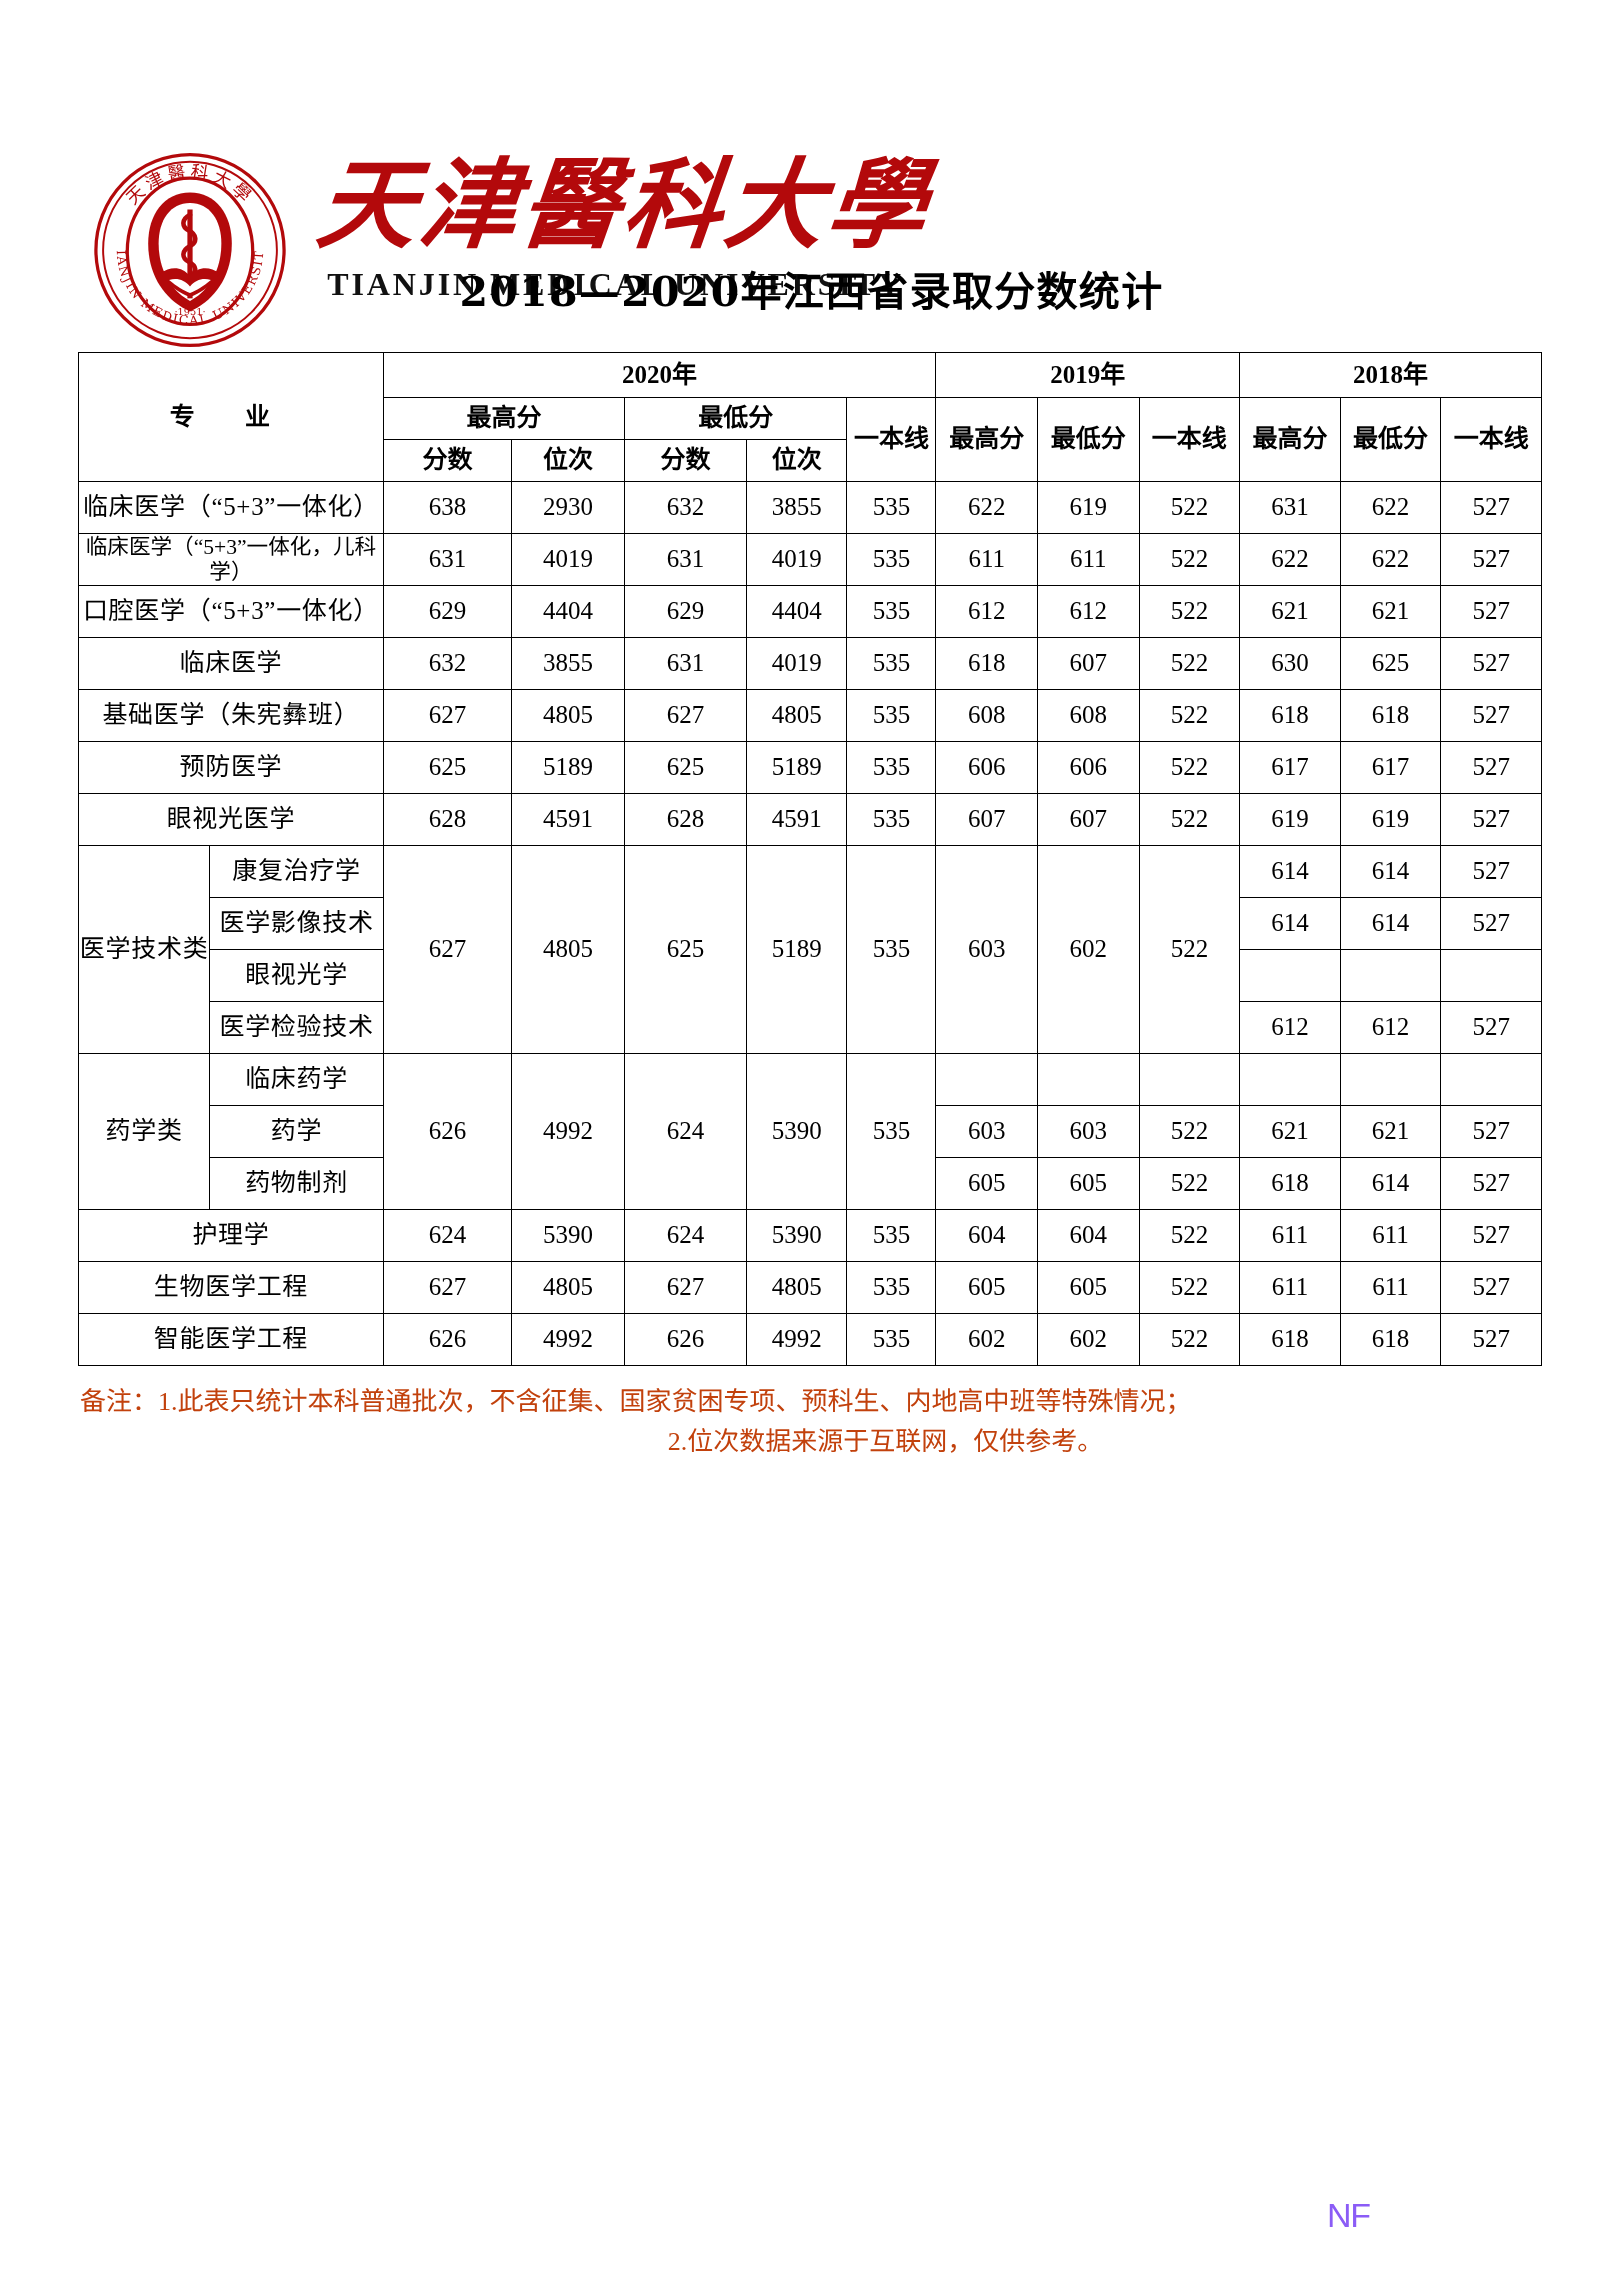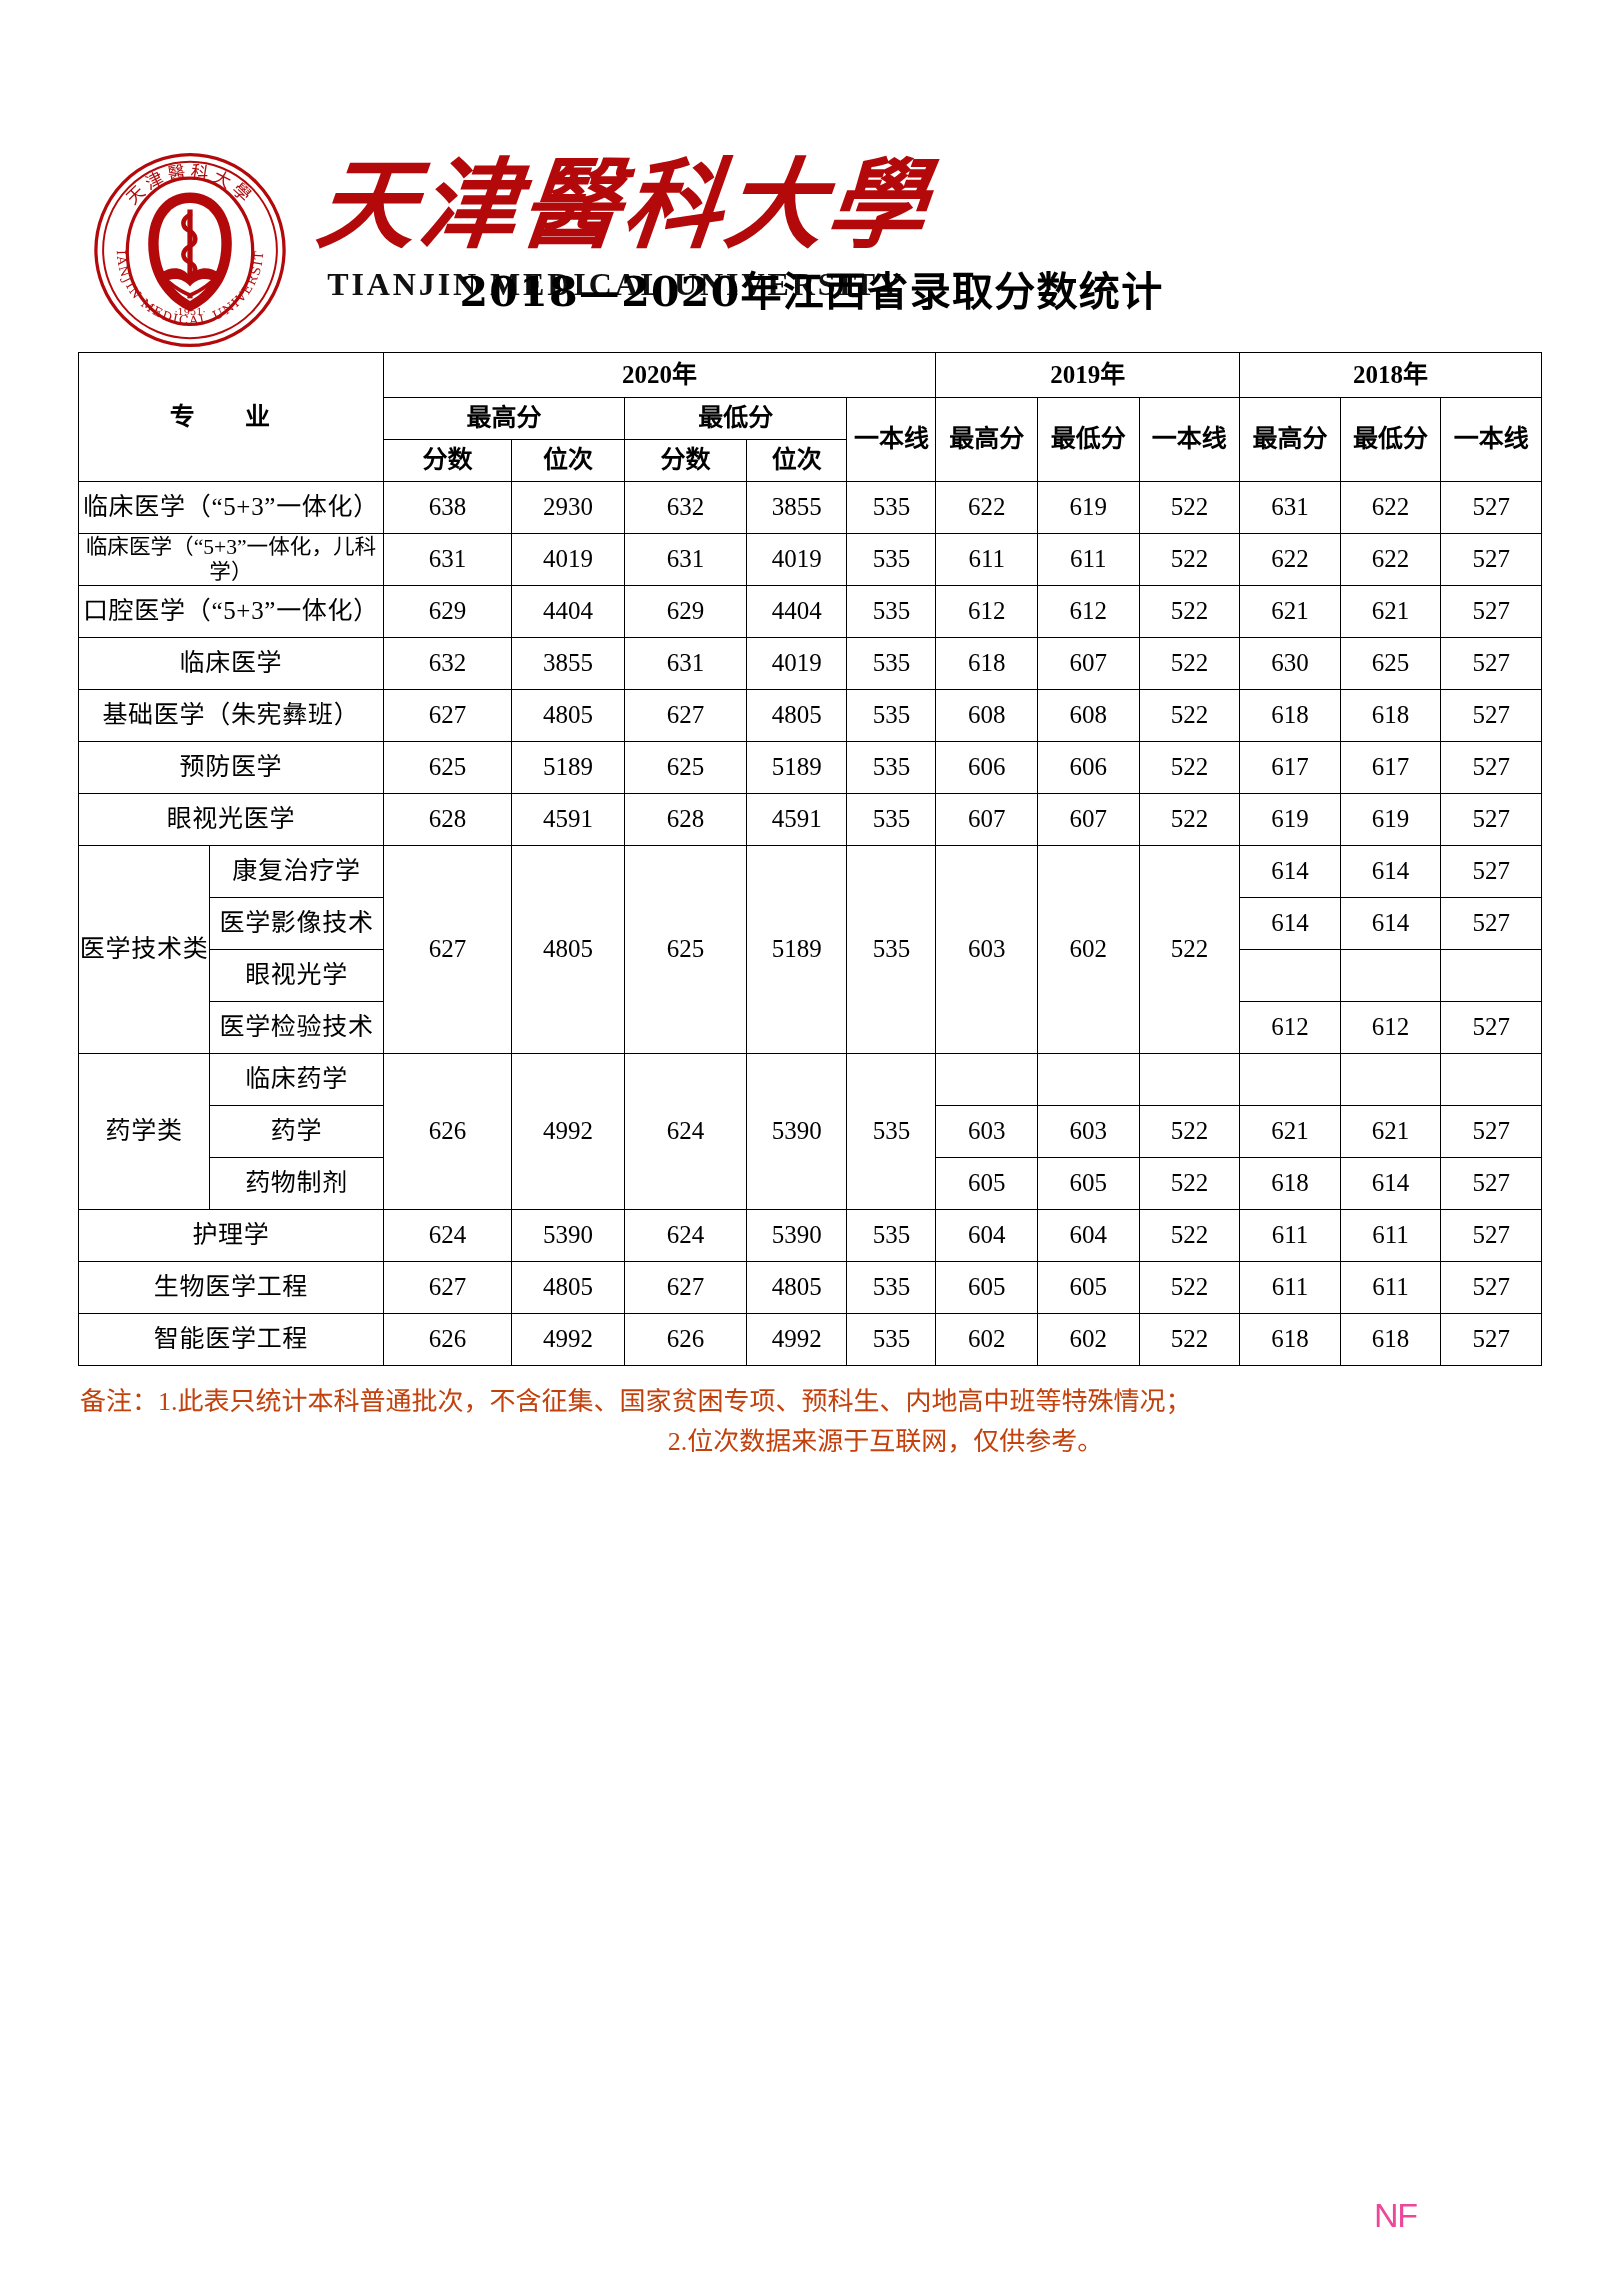--- a/index.html
+++ b/index.html
@@ -124,26 +124,26 @@
     font-family: "Liberation Serif", "DejaVu Serif", serif;
     font-size: 26px;
     line-height: 1.55;
     color: #c2410c;
   }
   .notes .line2 { margin-left: 68px; text-align: center; }
 
   
   .watermark {
     position: absolute;
-    left: 1374px;
+    left: 1327px;
     top: 2196px;
     font-family: "Liberation Sans", "DejaVu Sans", sans-serif;
     font-size: 34px;
     font-weight: 400;
-    color: #ec4899;
+    color: #8b5cf6;
     letter-spacing: -1.3px;
   }
 </style>
 </head>
 <body>
 
 <div class="header">
   <div class="crest">
     <svg viewBox="0 0 300 300" xmlns="http://www.w3.org/2000/svg" aria-hidden="true">
       <ellipse cx="150" cy="150" rx="144" ry="146" fill="none" stroke="#b3090b" stroke-width="5"></ellipse>

